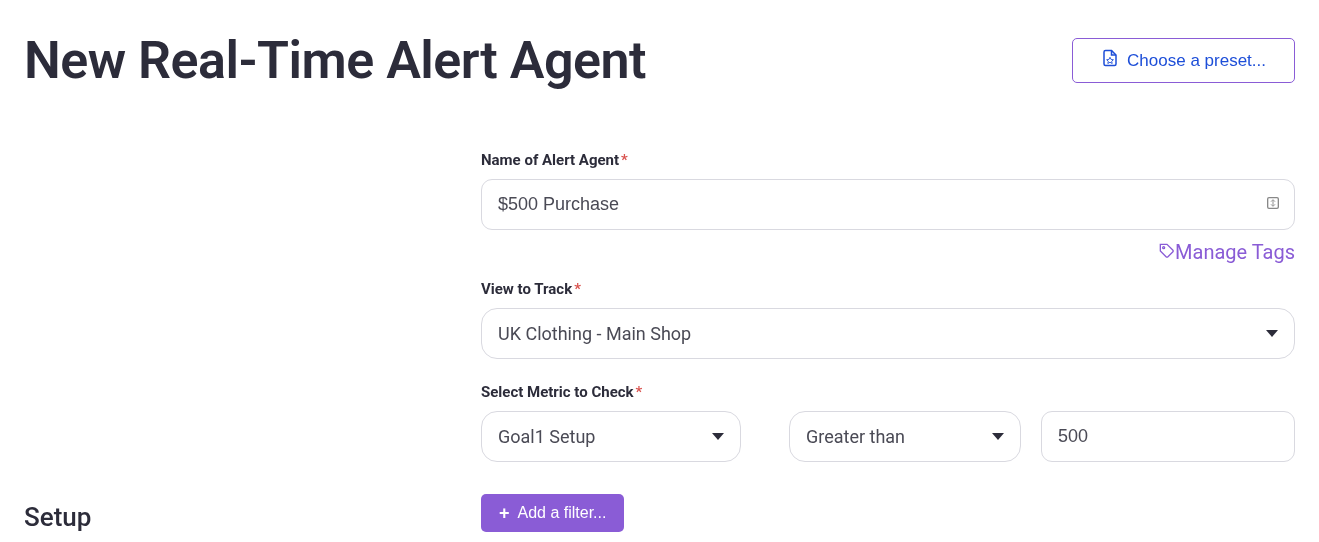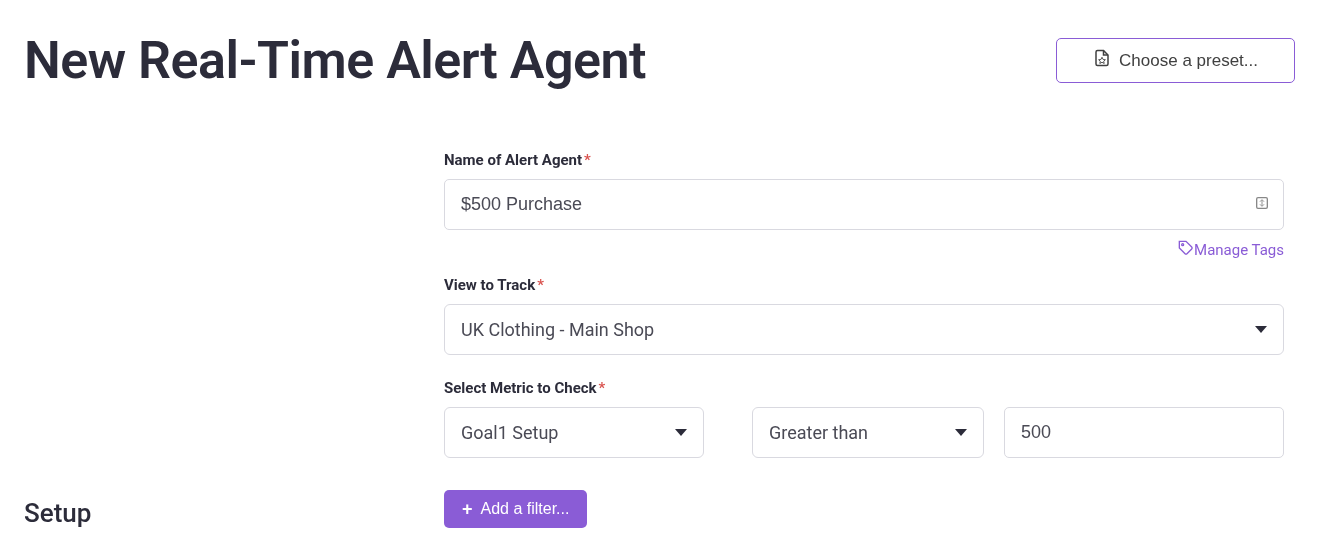--- a/index.html
+++ b/index.html
@@ -21,23 +21,23 @@
       font-weight: 600;
       color: #2c2c3a;
       letter-spacing: -0.5px;
     }
     .preset-btn {
       display: flex;
       align-items: center;
       gap: 8px;
       background: #fff;
       border: 1px solid #8a5cd6;
-      color: #404040;
+      color: #1d4ed8;
       font-size: 17px;
-      padding: 10px 36px;
+      padding: 10px 28px;
       border-radius: 5px;
       cursor: pointer;
       font-weight: 500;
       margin-left: 14px;
     }
     .preset-btn svg { width: 18px; height: 18px; }
     .form-area {
       display: flex;
       gap: 0;
       align-items: flex-end;
@@ -47,72 +47,73 @@
       flex-shrink: 0;
     }
     .section-label {
       font-size: 26px;
       font-weight: 500;
       color: #2c2c3a;
     }
     .fields-col {
       flex: 1;
       max-width: 840px;
+      margin-left: 37px;
     }
     .field-group { margin-bottom: 24px; }
     .field-label {
       font-size: 15px;
       font-weight: 700;
       color: #2c2c3a;
       margin-bottom: 10px;
       display: block;
     }
     .req { color: #d9534f; margin-left: 2px; font-weight: 600; }
     .text-input {
       width: 100%;
       font-size: 18px;
       color: #4a4a55;
       padding: 14px 16px;
       border: 1px solid #d9d9e0;
-      border-radius: 5px;
+      border-radius: 11px;
       background: #fff;
     }
     .input-wrap { position: relative; }
     .input-corner-icon {
       position: absolute;
       right: 14px;
       top: 50%;
       transform: translateY(-50%);
       color: #888;
     }
     .tags-row {
       display: flex;
       justify-content: flex-end;
       margin-top: 10px;
       margin-bottom: -8px;
     }
     .manage-tags {
       display: flex;
       align-items: center;
       color: #8a5cd6;
-      font-size: 15px;
+      font-size: 20px;
       text-decoration: none;
       cursor: pointer;
     }
     .manage-tags svg { width: 16px; height: 16px; }
     .select-box {
       width: 100%;
       display: flex;
       align-items: center;
       justify-content: space-between;
       font-size: 18px;
       color: #4a4a55;
       padding: 14px 16px;
       border: 1px solid #d9d9e0;
-      border-radius: 6px;
+      border-radius: 16px;
       background: #fff;
       cursor: pointer;
     }
     .caret {
       width: 0; height: 0;
       border-left: 6px solid transparent;
       border-right: 6px solid transparent;
       border-top: 7px solid #2c2c3a;
     }
     .metric-row {

